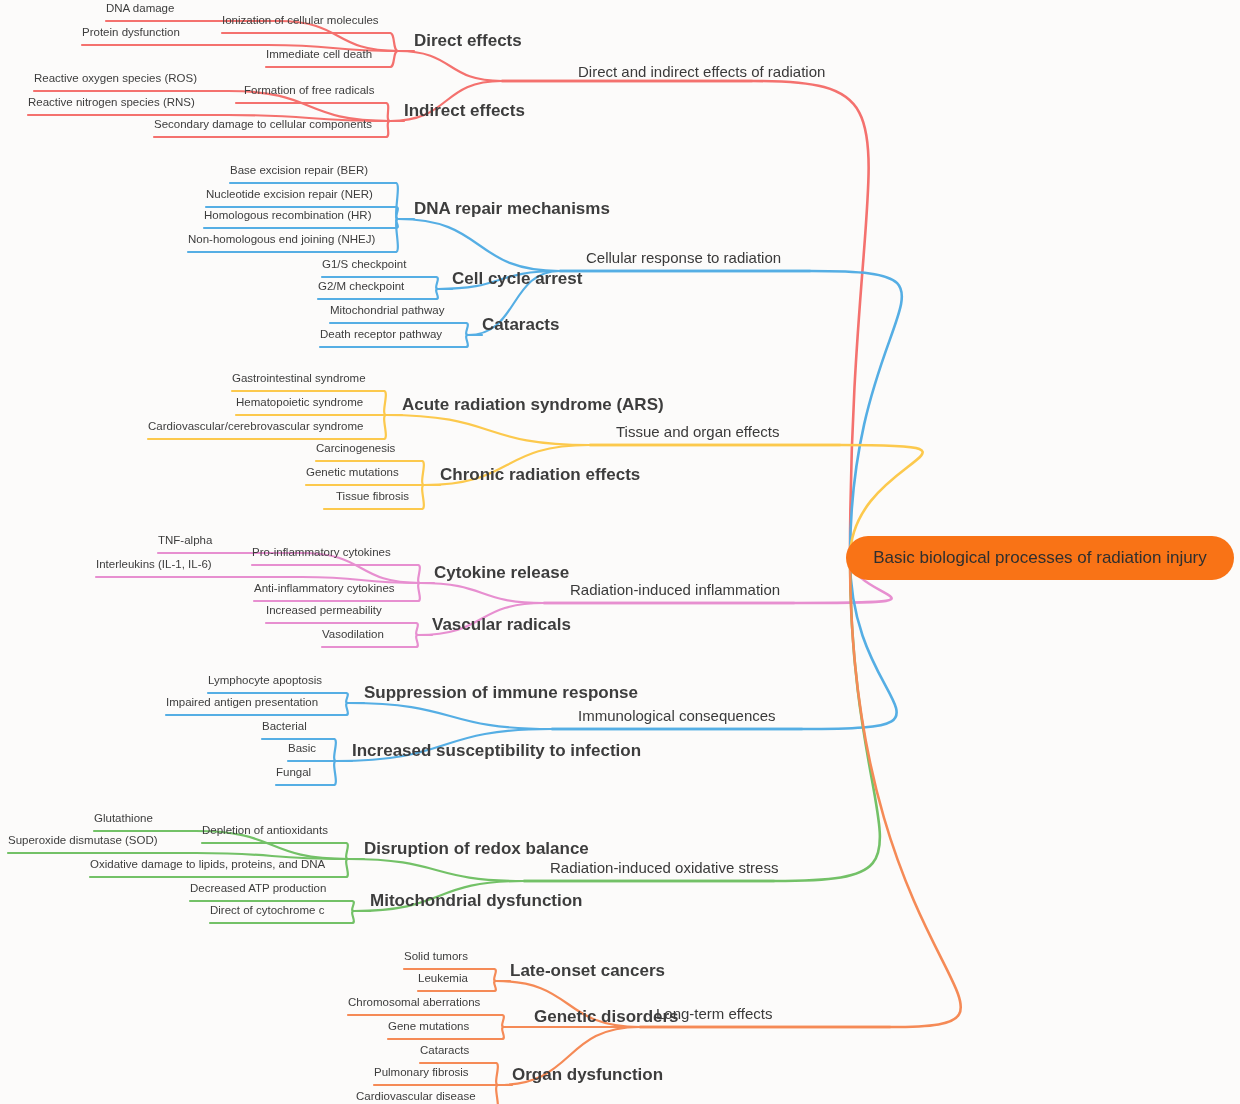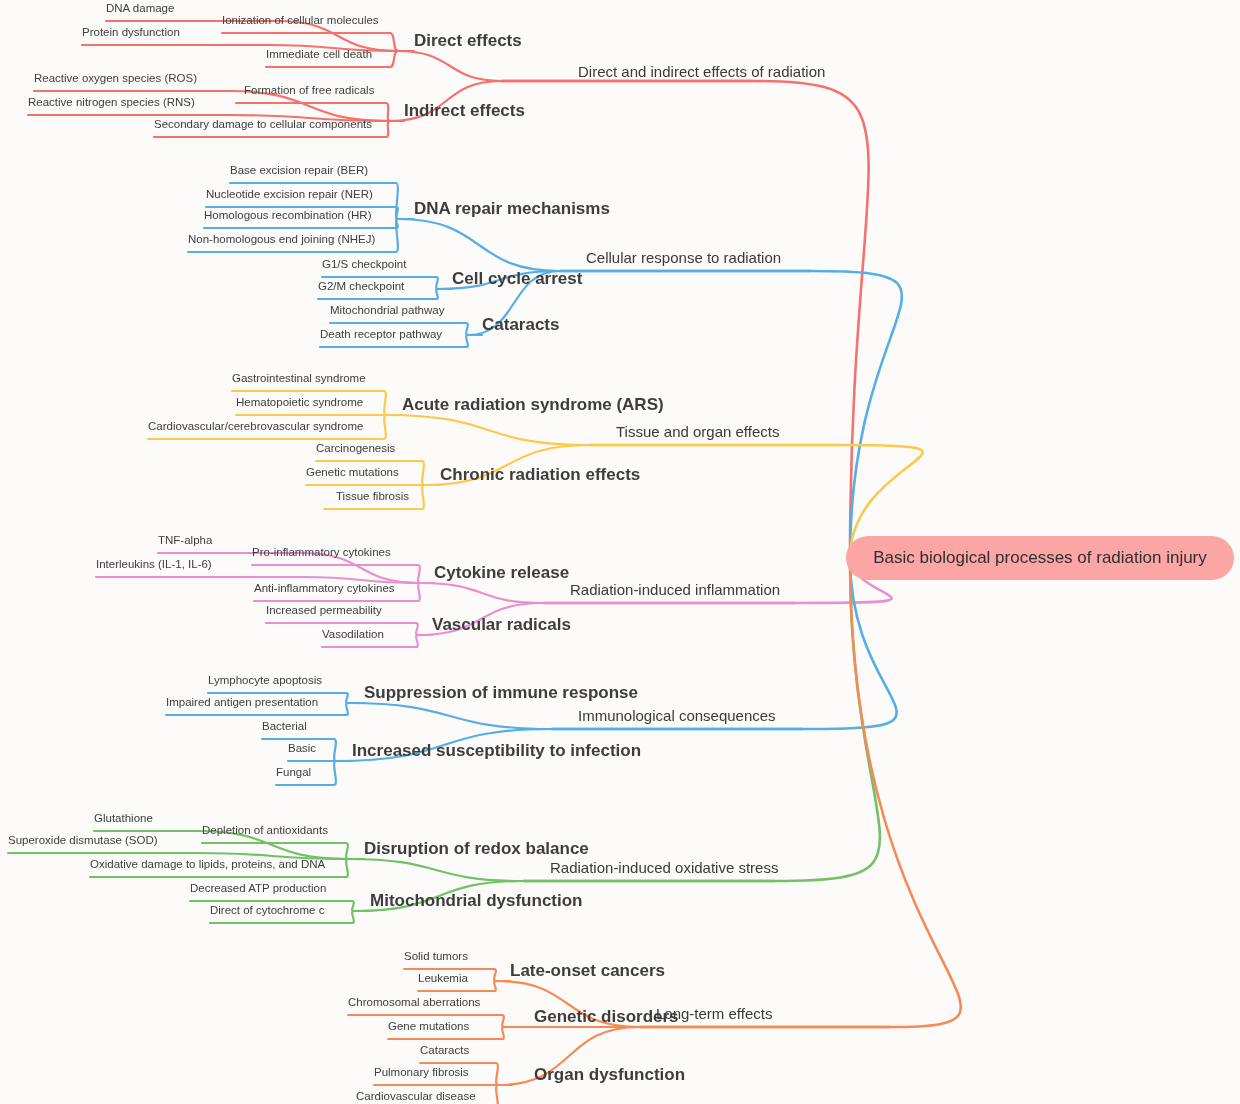--- a/index.html
+++ b/index.html
@@ -28,21 +28,21 @@
     pointer-events: none;
   }
   .node-label {
     position: absolute;
     white-space: nowrap;
     color: #3d3d3d;
     line-height: 1;
     pointer-events: auto;
   }
   .lvl-root {
-    background: #fca5a5;
+    background: #f97316;
     border-radius: 22px;
     color: #2f2f2f;
     font-size: 17px;
     padding: 12px 20px;
     line-height: 1.15;
   }
   .lvl-1 { font-size: 15px; color: #3a3a3a; }
   .lvl-2 { font-size: 17px; color: #3d3d3d; font-weight: bold; }
   .lvl-3 { font-size: 11.5px; color: #3d3d3d; }
 </style>
@@ -249,19 +249,19 @@
       <div class="node-label lvl-2" style="left: 370px; top: 892px;">Mitochondrial dysfunction</div>
       <div class="node-label lvl-3" style="left: 190px; top: 883px;">Decreased ATP production</div>
       <div class="node-label lvl-3" style="left: 210px; top: 905px;">Direct of cytochrome c</div>
       <div class="node-label lvl-1" style="left: 656px; top: 1006px;">Long-term effects</div>
       <div class="node-label lvl-2" style="left: 510px; top: 962px;">Late-onset cancers</div>
       <div class="node-label lvl-3" style="left: 404px; top: 951px;">Solid tumors</div>
       <div class="node-label lvl-3" style="left: 418px; top: 973px;">Leukemia</div>
       <div class="node-label lvl-2" style="left: 518px; top: 1008px; margin-left: 16px;">Genetic disorders</div>
       <div class="node-label lvl-3" style="left: 348px; top: 997px;">Chromosomal aberrations</div>
       <div class="node-label lvl-3" style="left: 388px; top: 1021px;">Gene mutations</div>
-      <div class="node-label lvl-2" style="left: 534px; top: 1066px;">Organ dysfunction</div>
+      <div class="node-label lvl-2" style="left: 512px; top: 1066px;">Organ dysfunction</div>
       <div class="node-label lvl-3" style="left: 420px; top: 1045px;">Cataracts</div>
       <div class="node-label lvl-3" style="left: 374px; top: 1067px;">Pulmonary fibrosis</div>
       <div class="node-label lvl-3" style="left: 356px; top: 1091px;">Cardiovascular disease</div>
       <div class="node-label lvl-root" style="left: 846px; top: 536px; width: 348px; text-align: center;">Basic biological processes of radiation injury</div>
     </div>
 </div>
 
 </body></html>

